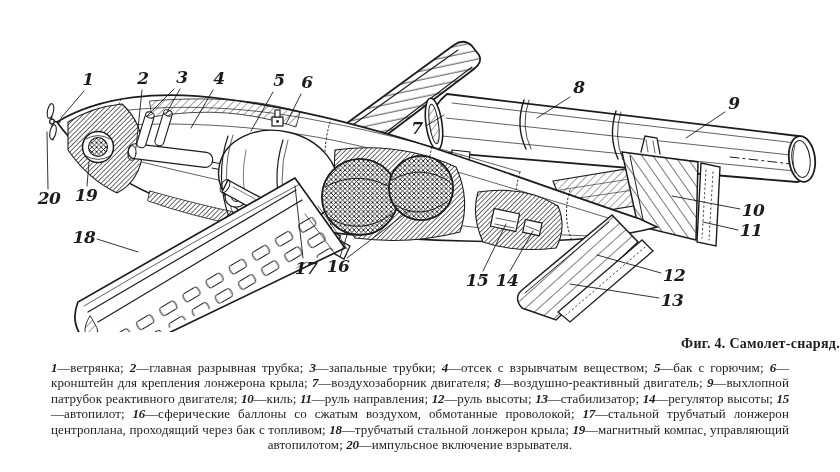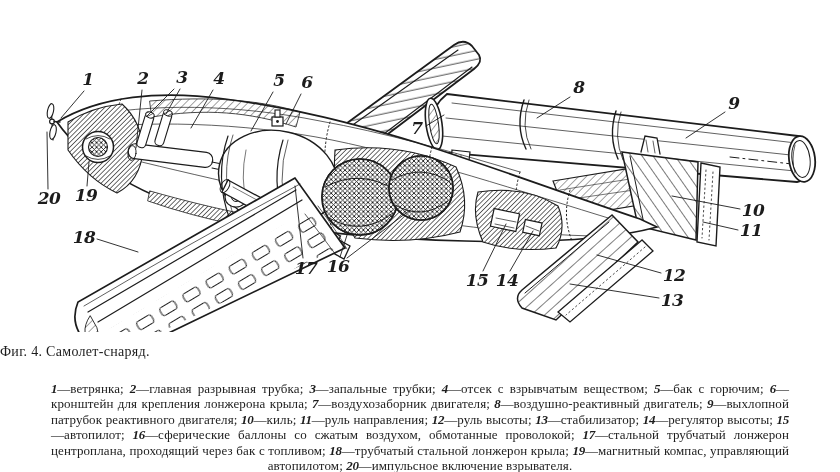--- a/index.html
+++ b/index.html
@@ -13,25 +13,25 @@
   .diagram svg { position:absolute; left:0; top:0; }
   #callout-layer { position:absolute; left:0; top:0; width:100%; height:100%; pointer-events:none; }
   .callout {
     position:absolute; transform:translate(-50%,-54%);
     font-family:"DejaVu Serif","Liberation Serif",serif;
     font-style:italic; font-weight:bold; font-size:17px; color:var(--ink);
     white-space:nowrap; letter-spacing:-0.5px;
   }
   #leader-layer line { stroke:var(--ink); stroke-width:0.9; }
   .caption {
-    text-align:left; font-weight:normal; font-size:14px; margin-top:12px;
+    text-align:right; font-weight:bold; font-size:14px; margin-top:4px;
     letter-spacing:0.3px;
   }
   .legend {
-    width:738px; margin:21px auto 0 auto; font-size:13px; line-height:15.4px;
+    width:738px; margin:8px auto 0 auto; font-size:13px; line-height:15.4px;
     text-align:justify; text-align-last:center; letter-spacing:0.1px;
   }
   .lg-num { font-style:italic; font-weight:bold; letter-spacing:-0.3px; }
   .lg-text { font-weight:500; }
   svg * { vector-effect:none; }
 </style>
 </head>
 <body>
 
 <div class="stage">

